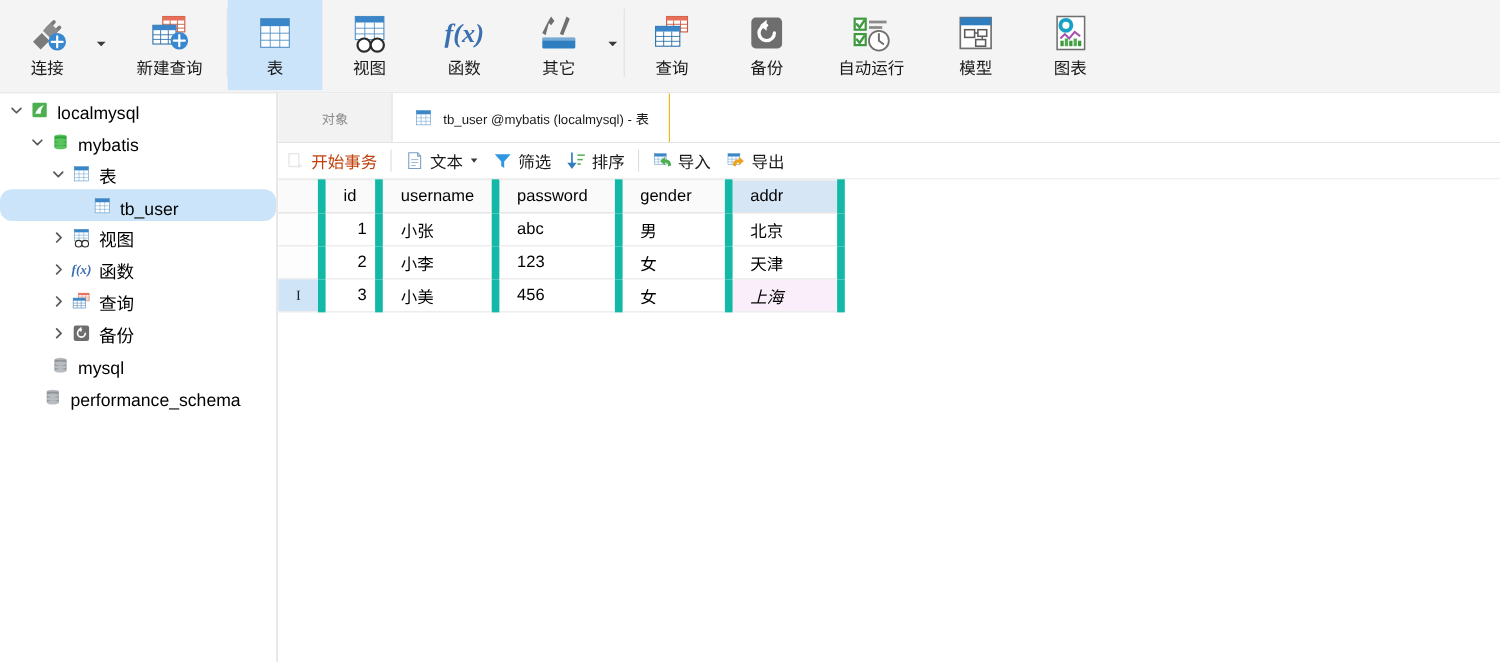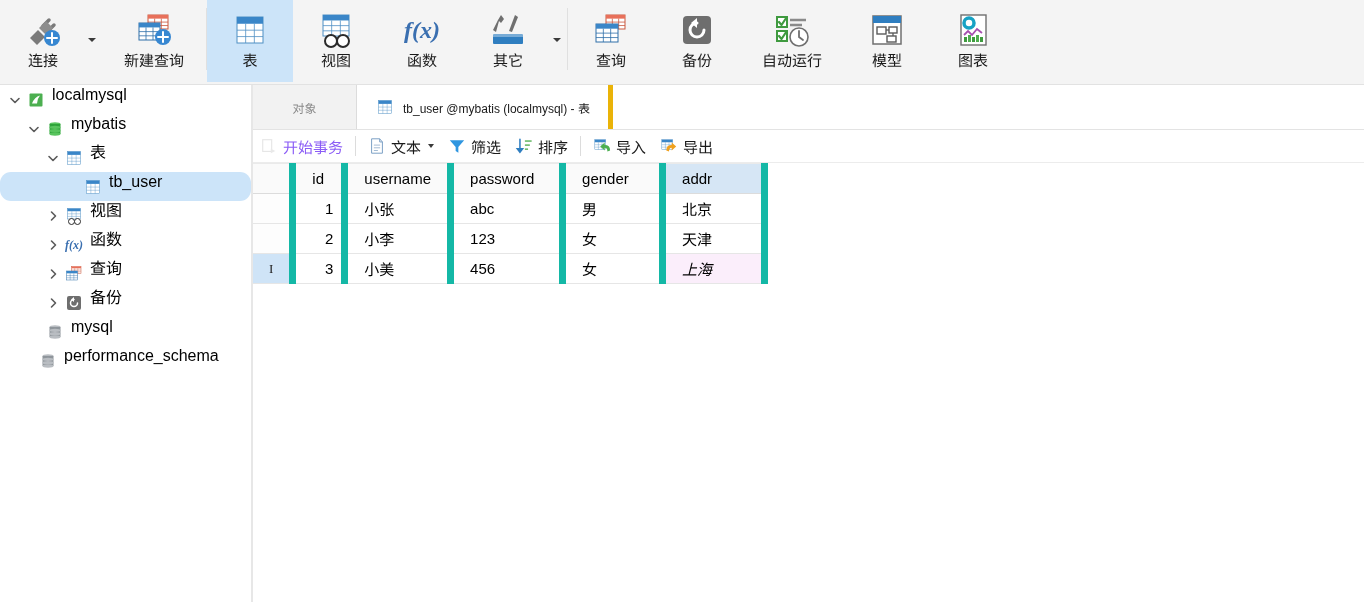--- a/index.html
+++ b/index.html
@@ -35,21 +35,20 @@
   .rb-btn.wide { width:104px; }
   .rb-btn.active { background:#cce4f9; }
   .rb-ico {
     width:44px; height:44px;
     display:flex; align-items:center; justify-content:center;
   }
   .rb-lbl {
     margin-top:2px;
     font-size:15px; color:#1a1a1a; line-height:18px;
     white-space:nowrap;
-    font-family:Liberation Mono, monospace;
   }
   .rb-caret {
     position:absolute; right:2px; top:36px;
     width:0;height:0;border-left:4px solid transparent;border-right:4px solid transparent;
     border-top:4px solid #3a3a3a;
   }
   .rb-caret.standalone {
     position:static; margin-top:38px; margin-left:2px; margin-right:6px;
   }
 
@@ -57,21 +56,21 @@
   .sidebar {
     position:absolute; left:0; top:85px; width:251px; height:517px;
     background:#ffffff; overflow:hidden;
   }
   .side-divider {
     position:absolute; left:251px; top:85px; width:2px; height:517px;
     background:#e7e7e7;
   }
   .tree-row {
     position:relative; height:29px;
-    display:flex; align-items:flex-start;
+    display:flex; align-items:flex-end;
     white-space:nowrap; cursor:default;
   }
   .tree-row.sel { background:#cce4f9; }
   .tw-arrow {
     width:18px; height:29px; flex:0 0 18px;
     display:flex; align-items:center; justify-content:center;
   }
   .tw-arrow svg { display:block; }
   .tw-icon {
     width:24px; height:29px; flex:0 0 24px;
@@ -99,38 +98,38 @@
     padding:0 18px; font-size:12px; cursor:default;
     position:relative;
   }
   .tab.inactive {
     background:#f2f2f2; color:#8a8a8a;
     border-right:1px solid #dcdcdc;
     min-width:104px;
   }
   .tab.active {
     background:#ffffff; color:#1a1a1a;
-    border-right:5px solid #eab308;
+    border-right:1px solid #eab308;
     gap:8px;
   }
   .tab-rest { flex:1; background:#ffffff; }
 
   
   .acttool {
     position:absolute; left:0; top:45px; width:1111px; height:33px;
     background:#ffffff;
     display:flex; align-items:center;
     border-bottom:1px solid #ececec;
   }
   .act-btn {
     display:flex; align-items:center; gap:5px;
     height:28px; padding:0 7px; cursor:default;
     font-size:15px; color:#1a1a1a;
   }
-  .act-btn.disabled { color:#8b5cf6; }
+  .act-btn.disabled { color:#c2410c; }
   .act-sep { width:1px; height:20px; background:#dcdcdc; margin:0 5px; }
   .act-caret {
     width:0;height:0;border-left:3.5px solid transparent;border-right:3.5px solid transparent;
     border-top:4px solid #3a3a3a; margin-left:2px;
   }
   .act-ico { width:18px;height:18px;display:flex;align-items:center;justify-content:center; }
 
   
   .grid {
     position:absolute; left:0; top:78px;

